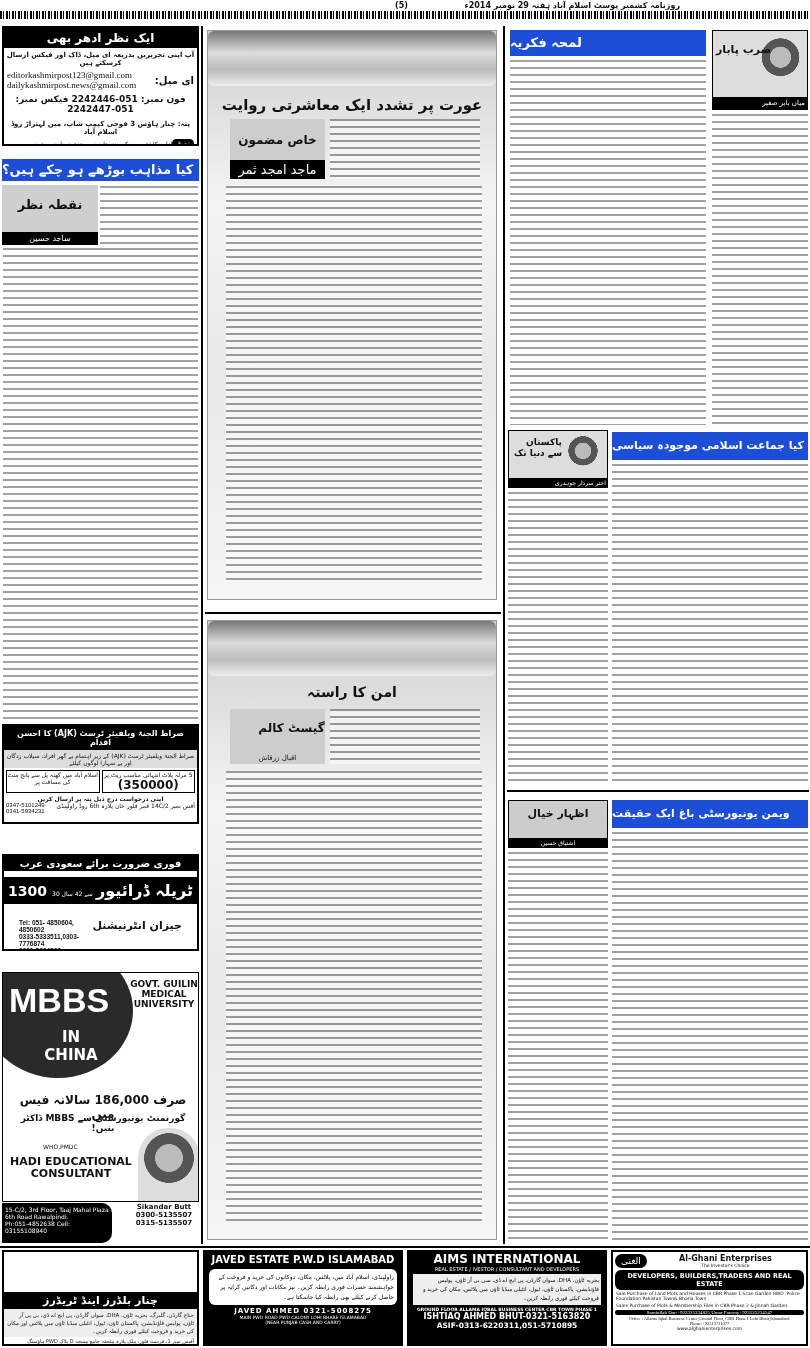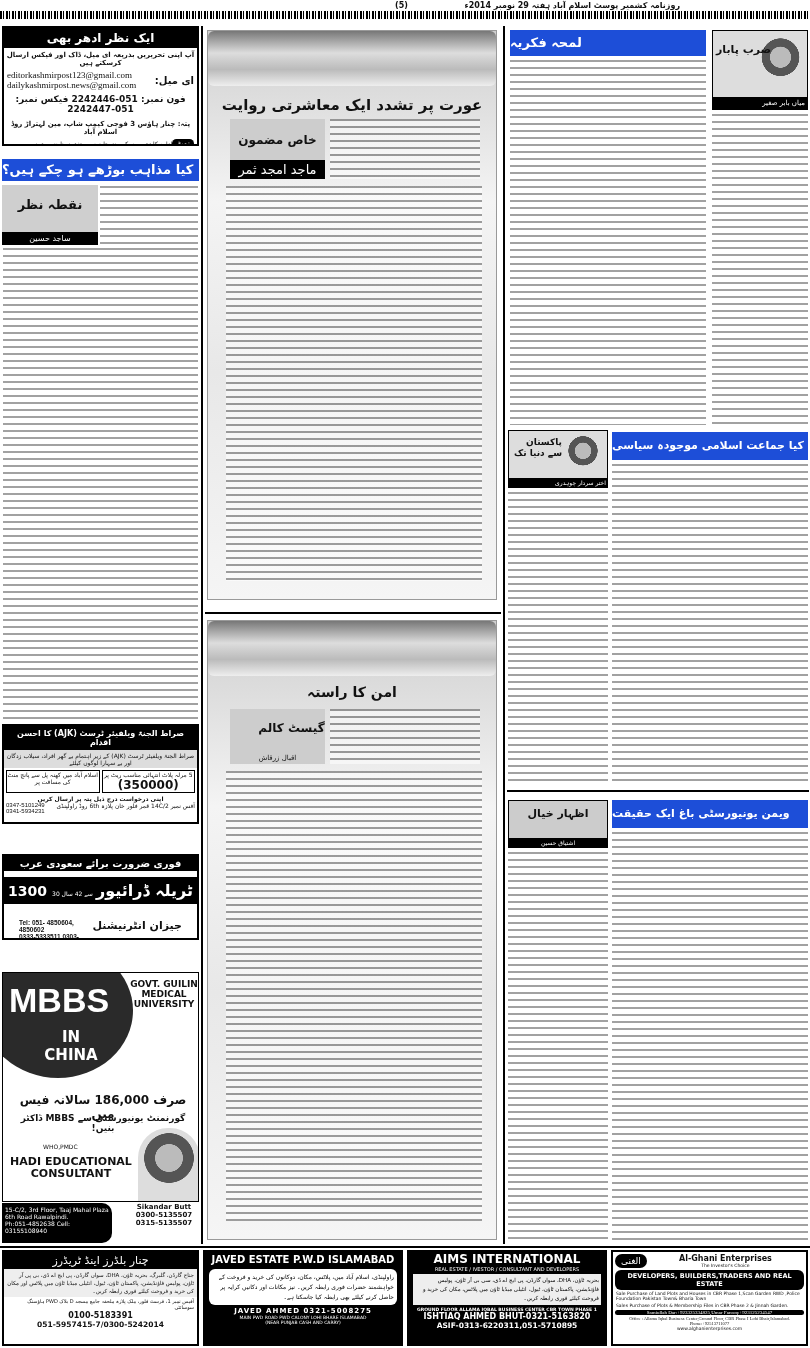--- a/index.html
+++ b/index.html
@@ -73,21 +73,21 @@
   <div class="urdu center" style="font-size:6px;font-weight:bold;">اپنی درخواست درج ذیل پتہ پر ارسال کریں</div>
   <div style="display:flex;font-size:6px;padding:0 2px;">
     <div style="font-family:'Liberation Sans',sans-serif;">
       <div>0347-5101249</div>
       <div>0341-5934231</div>
     </div>
     <div class="urdu" style="flex:1;">آفس نمبر 14C/2 قمر فلور خان پلازہ 6th روڈ راولپنڈی</div>
   </div>
 </div>
 
-<div class="box" style="left:2px;top:854px;width:197px;height:86px;">
+<div class="box" style="left:2px;top:854px;width:197px;height:97px;">
   <div class="dark urdu center" style="font-size:10px;font-weight:bold;padding:2px;">فوری ضرورت برائے سعودی عرب</div>
   <div class="dark" style="display:flex;align-items:center;justify-content:space-between;padding:4px;margin-top:6px;">
     <div>
       <span style="font-size:14px;font-weight:bold;">1300</span>
       <span class="urdu" style="font-size:6px;">30 سے 42 سال</span>
     </div>
     <div class="urdu" style="font-size:16px;font-weight:bold;">ٹریلہ ڈرائیور</div>
   </div>
   <div style="display:flex;padding:15px;">
     <div style="font-size:6.5px;font-weight:bold;font-family:'Liberation Sans',sans-serif;flex:1;">
@@ -165,21 +165,21 @@
   <div class="urdu center" style="font-size:11px;font-weight:bold;padding-top:6px;">اظہار خیال</div>
   <div class="dark urdu center" style="position:absolute;left:0;right:0;bottom:0;font-size:6px;padding:1px;">اشتیاق حسین</div>
 </div>
 <div class="banner urdu" style="left:612px;top:800px;width:196px;height:28px;font-size:11px;line-height:28px;">ویمن یونیورسٹی باغ ایک حقیقت</div>
 <div class="text-lines" style="left:612px;top:832px;width:196px;height:410px;"></div>
 <div class="text-lines" style="left:508px;top:852px;width:100px;height:390px;"></div>
 
 <div class="rule" style="left:0;top:1246px;width:810px;height:2px;"></div>
 
 <div class="box" style="left:2px;top:1250px;width:197px;height:96px;">
-  <div class="dark urdu center" style="font-size:11px;font-weight:normal;padding:2px;">چنار بلڈرز اینڈ ٹریڈرز</div>
+  <div class="dark urdu center" style="font-size:11px;font-weight:bold;padding:2px;margin-top:40px;">چنار بلڈرز اینڈ ٹریڈرز</div>
   <div class="urdu" style="font-size:5.5px;padding:2px 3px;background:#eee;line-height:8px;">جناح گارڈن، گلبرگ، بحریہ ٹاؤن، DHA، سواں گارڈن، پی ایچ اے ڈی، بی پی آر ٹاؤن، پولیس فاؤنڈیشن، پاکستان ٹاؤن، ٹیول، انٹیلی میڈیا ٹاؤن میں پلاٹس اور مکان کی خرید و فروخت کیلئے فوری رابطہ کریں۔</div>
   <div class="urdu" style="font-size:5px;padding:1px 3px;">آفیس نمبر 1، فرسٹ فلور، ملک پلازہ ملحقہ جامع مسجد D بلاک PWD ہاؤسنگ سوسائٹی</div>
   <div style="font-size:8px;font-weight:bold;text-align:center;">0100-5183391</div>
   <div style="font-size:7.5px;font-weight:bold;text-align:center;">051-5957415-7/0300-5242014</div>
 </div>
 
 <div class="box dark" style="left:203px;top:1250px;width:200px;height:96px;">
   <div style="font-size:10px;font-weight:bold;text-align:center;padding:2px;">JAVED ESTATE P.W.D ISLAMABAD</div>
   <div class="urdu" style="font-size:6px;background:#fff;color:#000;margin:2px 4px;padding:3px;line-height:10px;border-radius:6px;">راولپنڈی، اسلام آباد میں، پلاٹس، مکان، دوکانوں کی خرید و فروخت کے خواہشمند حضرات فوری رابطہ کریں۔ نیز مکانات اور دکانیں کرایہ پر حاصل کرنے کیلئے بھی رابطہ کیا جاسکتا ہے۔</div>
   <div style="font-size:7px;font-weight:bold;text-align:center;letter-spacing:1px;">JAVED AHMED 0321-5008275</div>

